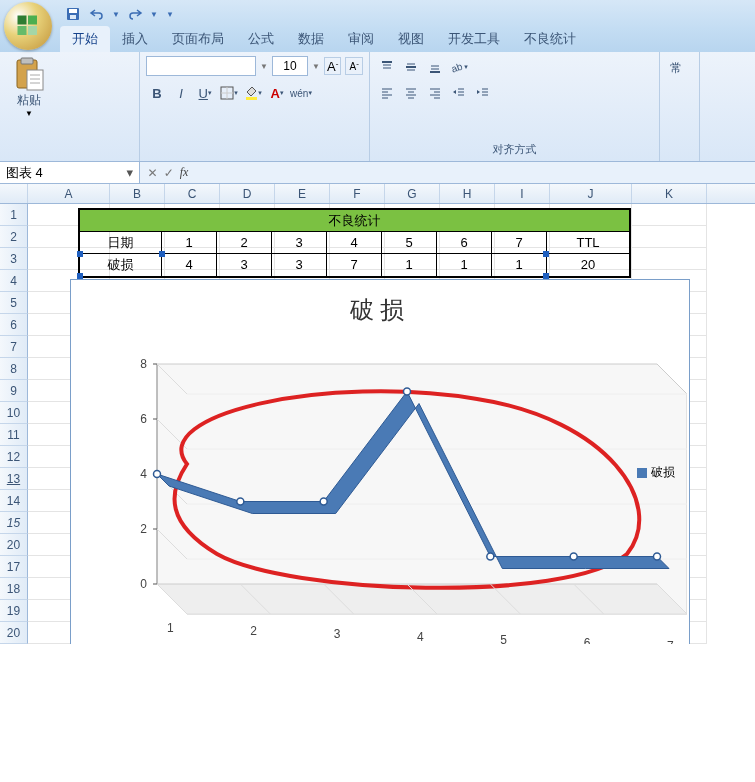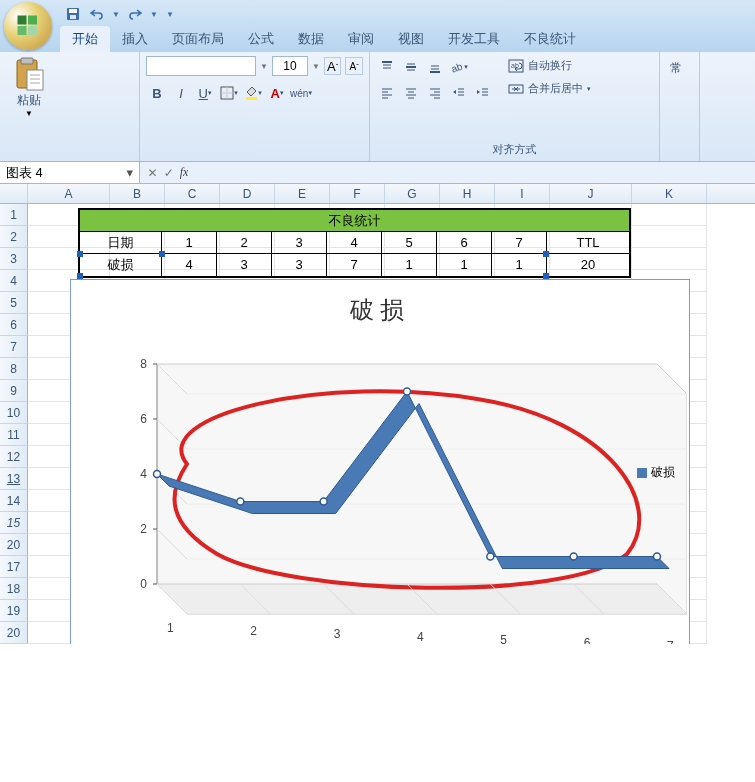--- a/index.html
+++ b/index.html
@@ -262,38 +262,20 @@
               </svg>
             </div>
           <div class="rbtn">
               <svg width="14" height="14">
                 <line x1="6" y1="3" x2="12" y2="3" stroke="#3b5576"></line>
                 <line x1="6" y1="6" x2="12" y2="6" stroke="#3b5576"></line>
                 <line x1="6" y1="9" x2="12" y2="9" stroke="#3b5576"></line>
                 <path d="M1 4 L4 6 L1 8 Z" fill="#3b5576"></path>
               </svg>
             </div>
-        </div>
-      </div>
-      <div class="wrap-col">
-        <div class="wrap-btn">
-          <svg viewBox="0 0 16 14">
-              <rect x="1" y="1" width="14" height="12" fill="none" stroke="#3b5576"></rect>
-              <text x="3" y="9" font-size="7" fill="#3b5576">ab</text>
-              <path d="M11 4 a3 3 0 0 1 0 6 L8 10 M9 8 L7 10 L9 12" fill="none" stroke="#3b5576"></path>
-            </svg>
-          <span>自动换行</span>
-        </div>
-        <div class="wrap-btn">
-          <svg viewBox="0 0 16 14">
-              <rect x="1" y="3" width="14" height="8" fill="none" stroke="#3b5576"></rect>
-              <path d="M4 7 L7 7 M6 5 L8 7 L6 9 M12 7 L9 7 M10 5 L8 7 L10 9" stroke="#3b5576" fill="none"></path>
-            </svg>
-          <span>合并后居中</span>
-          <span style="font-size:7px;">▾</span>
         </div>
       </div>
     </div>
     <div class="group-label">对齐方式</div>
   </div>
 
   <div class="group" style="width:40px;">
     <div style="font-size:12px;color:#3b5576;padding:4px;">常</div>
   </div>
 </div>

